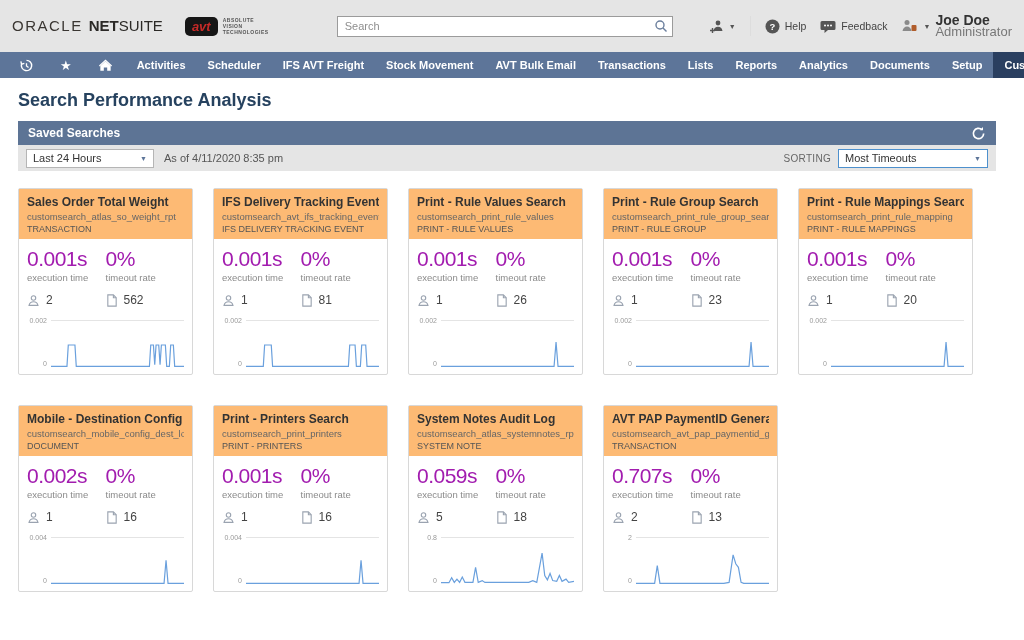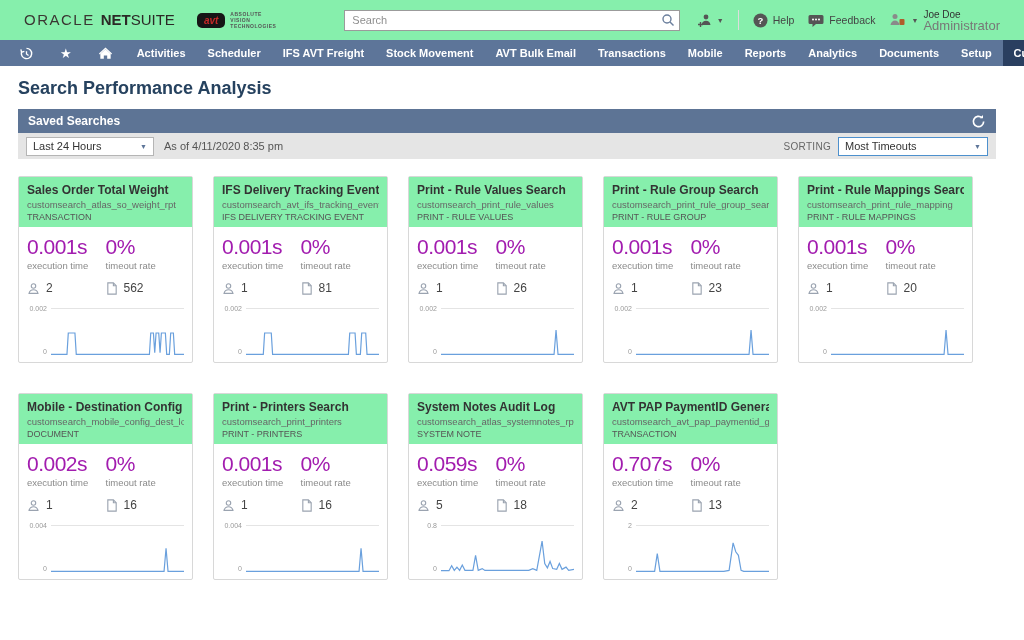--- a/index.html
+++ b/index.html
@@ -1,35 +1,35 @@
 <!DOCTYPE html>
 <html><head>
 <meta charset="utf-8">
 <style>
   * { margin:0; padding:0; box-sizing:border-box; }
   html,body { width:1024px; height:640px; background:#fff; font-family:"Liberation Sans", sans-serif; overflow:hidden; }
 
   
-  .topbar { height:40px; display:flex; align-items:center; padding:0 24px; background:#86efac; }
+  .topbar { height:52px; display:flex; align-items:center; padding:0 12px; background:#e5e5e5; }
   .logo-oracle { font-size:15px; letter-spacing:1.5px; color:#3a3632; font-weight:500; }
   .logo-net { font-size:15px; color:#2b2926; font-weight:700; margin-left:6px; }
   .logo-suite { font-size:15px; color:#2b2926; font-weight:400; }
   .avt-logo { display:flex; align-items:center; margin-left:22px; }
-  .avt-badge { background:#161616; color:#c52a28; font-weight:700; font-style:italic; font-size:10px; border-radius:5px; padding:2px 7px; }
+  .avt-badge { background:#161616; color:#c52a28; font-weight:700; font-style:italic; font-size:13px; border-radius:5px; padding:2px 7px; }
   .avt-tagline { margin-left:5px; font-size:5px; line-height:6px; letter-spacing:.5px; color:#555; font-weight:700; }
   .searchbox { position:relative; margin-left:68px; width:336px; }
   .searchbox input { width:100%; height:21px; border:1px solid #9b9b9b; font-size:11px; padding:0 24px 0 7px; color:#444; font-family:"Liberation Sans",sans-serif; }
   .searchbox input::placeholder { color:#8f8f8f; }
   .search-glyph { position:absolute; right:5px; top:3px; }
   .top-right { margin-left:auto; display:flex; align-items:center; gap:14px; }
   .tr-item { display:flex; align-items:center; gap:5px; font-size:10.5px; color:#444; cursor:pointer; }
   .caret { font-size:7px; color:#555; }
   .vdiv { width:1px; height:20px; background:#ddd; }
   .user-block { display:flex; flex-direction:column; line-height:11px; }
-  .user-name { font-size:10px; color:#333; }
+  .user-name { font-size:14px; color:#333;font-weight:bold; }
   .user-role { font-size:13px; color:#777; }
 
   
   .nav { height:26px; background:#5d7599; display:flex; align-items:stretch; padding:0 6px; }
   .nav-icon { display:flex; align-items:center; padding:0 13px; color:#fff; cursor:pointer; }
   .nav-icon .star { font-size:13px; color:#fff; }
   .nav-menu { display:flex; align-items:stretch; }
   .nav-item { display:flex; align-items:center; padding:0 11px; color:#fff; font-size:11px; font-weight:700; text-decoration:none; cursor:pointer; white-space:nowrap; }
   .nav-item.active { background:#2a3f60; }
 
@@ -42,21 +42,21 @@
   .filter-row { background:#e5e5e5; height:26px; display:flex; align-items:center; padding:0 8px; font-size:11px; color:#555; }
   .selectbox { background:#fff; border:1px solid #b5b5b5; height:19px; display:flex; align-items:center; justify-content:space-between; padding:0 6px; font-size:11px; color:#333; width:128px; cursor:pointer; }
   .selectbox .caret { color:#5d7599; }
   .selectbox.blue { border:1px solid #4d90cd; width:150px; }
   .asof { margin-left:10px; }
   .sorting-label { margin-left:auto; font-size:10px; color:#666; margin-right:7px; letter-spacing:.3px; }
 
   
   .cards-grid { display:flex; flex-wrap:wrap; gap:30px 20px; padding:17px 0 0 18px; }
   .card { width:175px; border:1px solid #d8d8d8; background:#fff; border-radius:2px; }
-  .card-head { background:#86efac; padding:6px 8px 5px 8px; }
+  .card-head { background:#fdba74; padding:6px 8px 5px 8px; }
   .card-title { font-size:12px; font-weight:700; color:#333; white-space:nowrap; overflow:hidden; }
   .card-script { font-size:9.5px; color:#666; white-space:nowrap; overflow:hidden; margin-top:2px; }
   .card-rectype { font-size:9px; color:#555; margin-top:2px; white-space:nowrap; overflow:hidden; }
   .card-body { padding:8px 8px 6px 8px; }
   .metrics { display:flex; }
   .metric { width:50%; }
   .metric-value { font-size:21px; color:#a21caf; font-weight:400; letter-spacing:-.5px; }
   .metric-label { font-size:9.5px; color:#8a8a8a; margin-top:1px; }
   .counts { display:flex; margin-top:10px; }
   .count { width:50%; display:flex; align-items:center; gap:6px; font-size:12px; color:#444; }
@@ -151,21 +151,21 @@
         <path d="M1.5 8.5 L8 2.5 L14.5 8.5" fill="none" stroke="#fff" stroke-width="1.4"></path>
       </svg>
   </span>
   <nav class="nav-menu">
       <a class="nav-item">Activities</a>
       <a class="nav-item">Scheduler</a>
       <a class="nav-item">IFS AVT Freight</a>
       <a class="nav-item">Stock Movement</a>
       <a class="nav-item">AVT Bulk Email</a>
       <a class="nav-item">Transactions</a>
-      <a class="nav-item">Mobile</a>
+      <a class="nav-item">Lists</a>
       <a class="nav-item">Reports</a>
       <a class="nav-item">Analytics</a>
       <a class="nav-item">Documents</a>
       <a class="nav-item">Setup</a>
       <a class="nav-item active">Customization</a>
     </nav>
 
 </div>
 
 <h1 class="page-title">Search Performance Analysis</h1>

